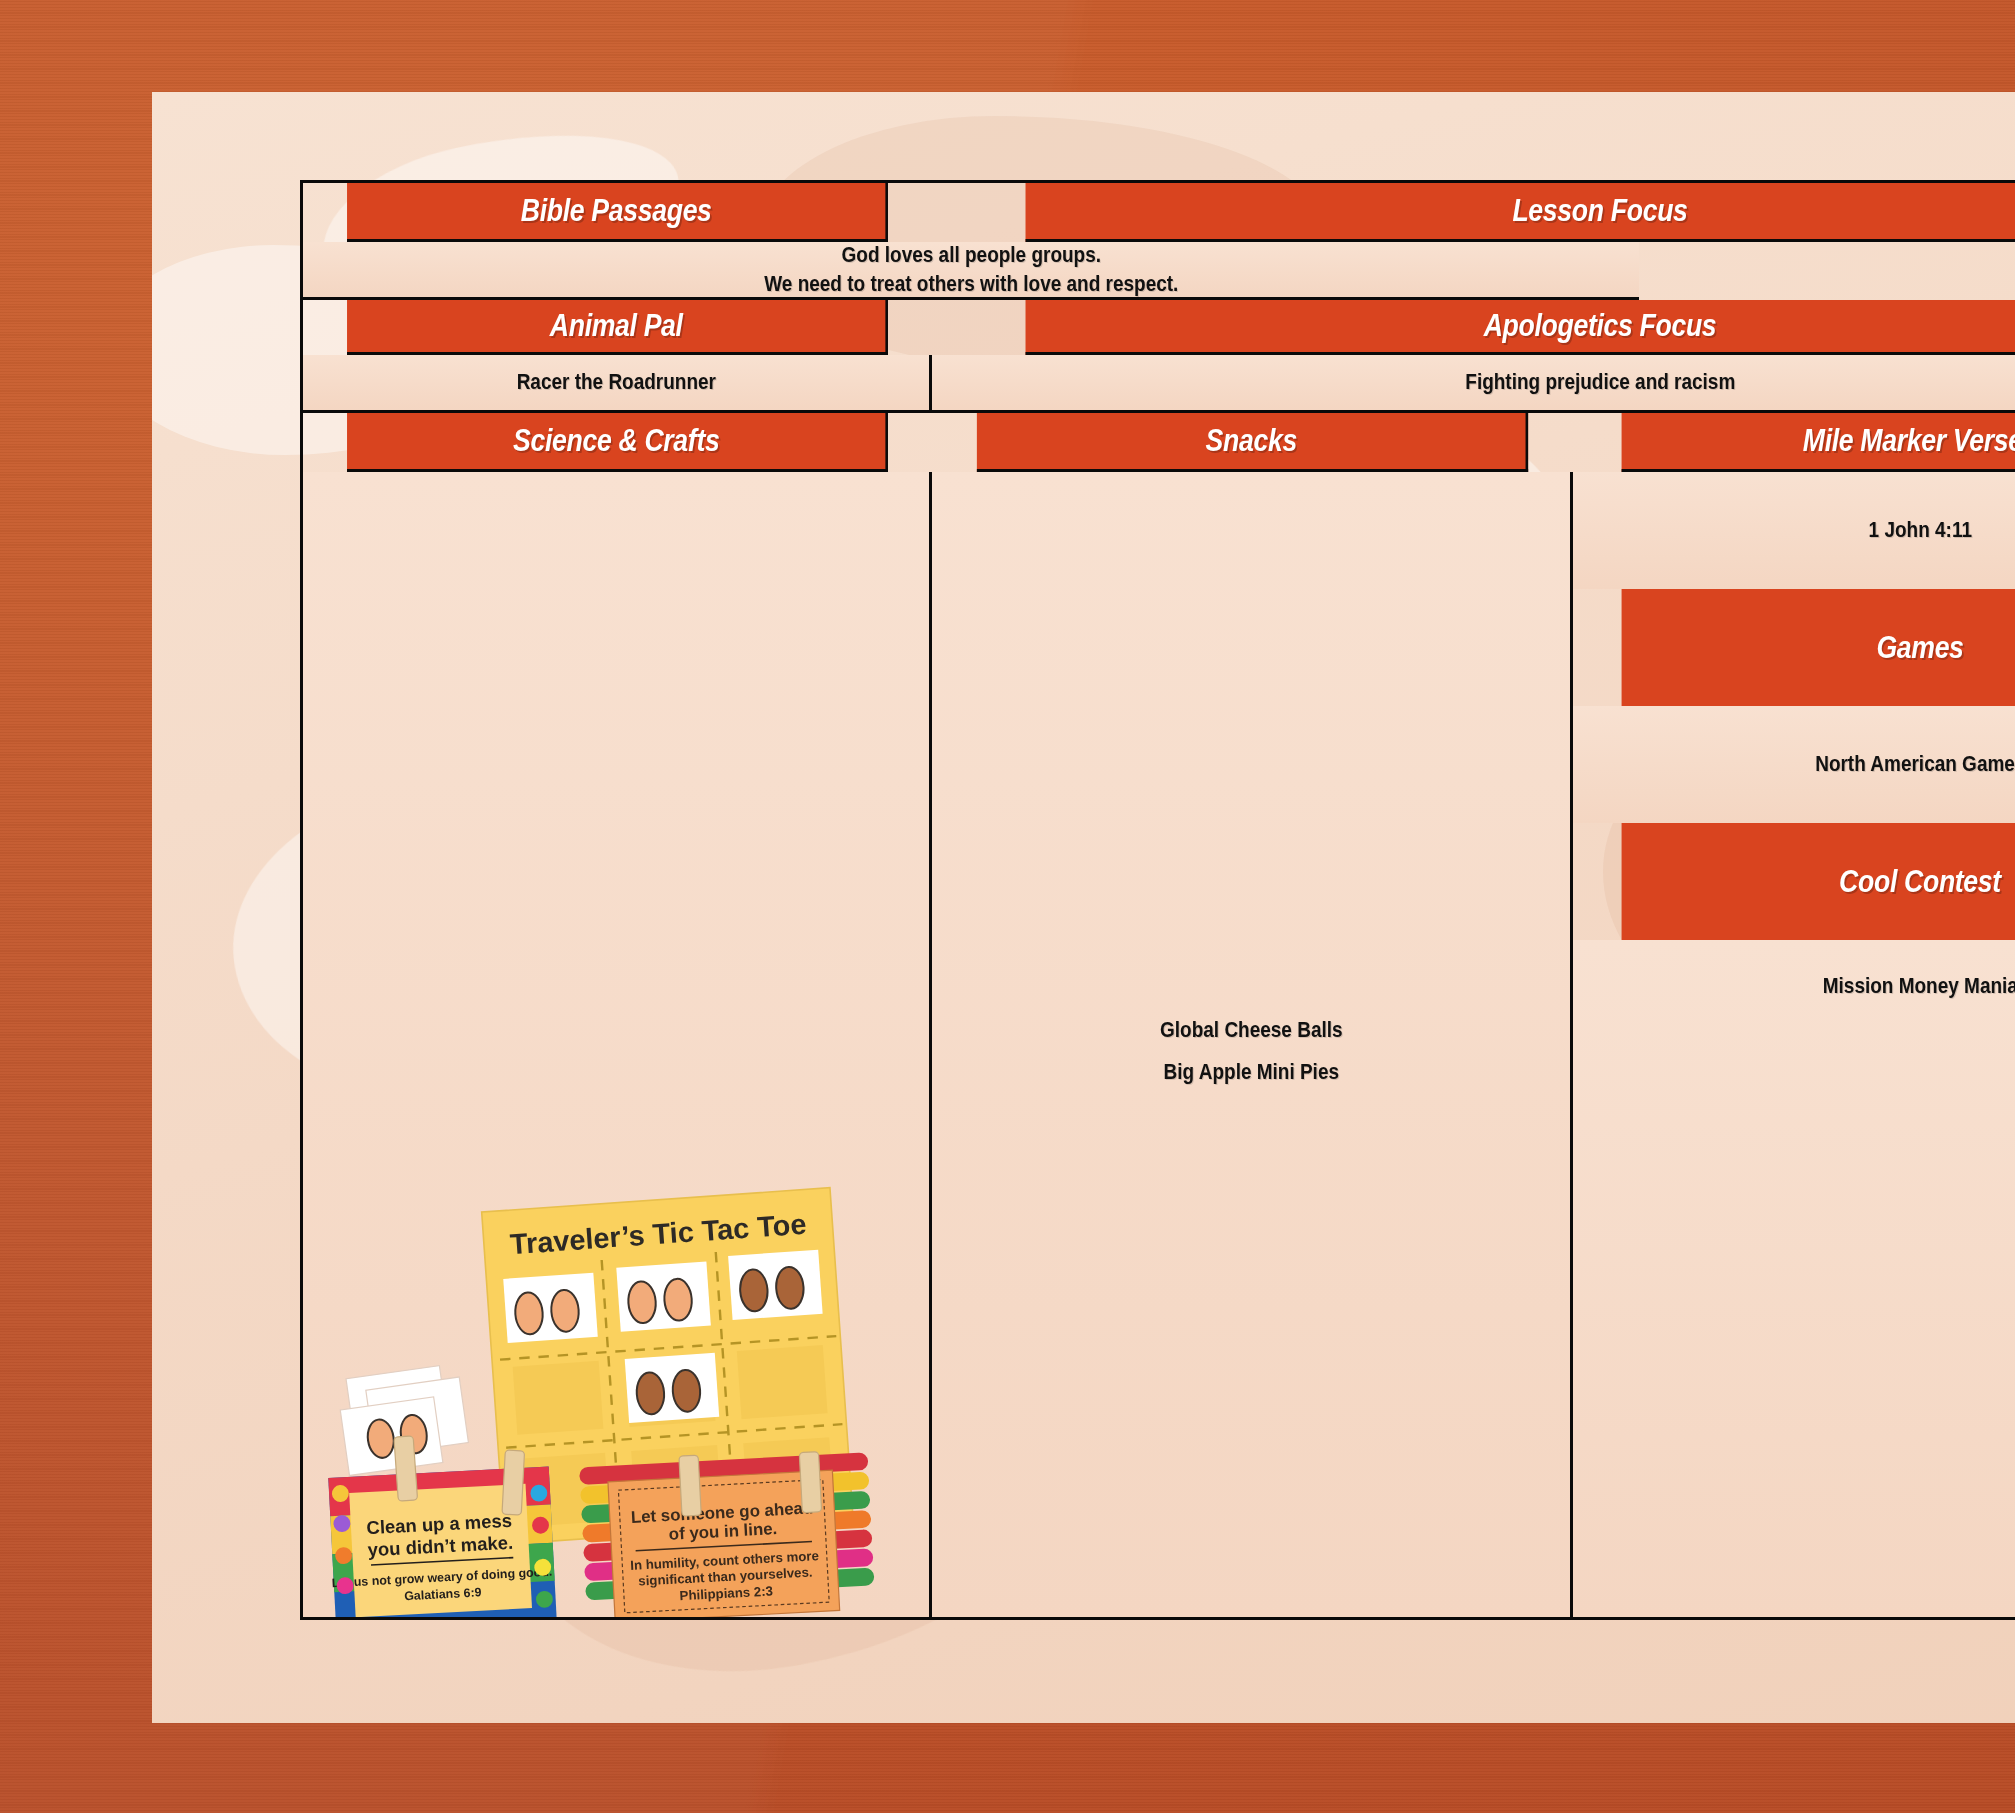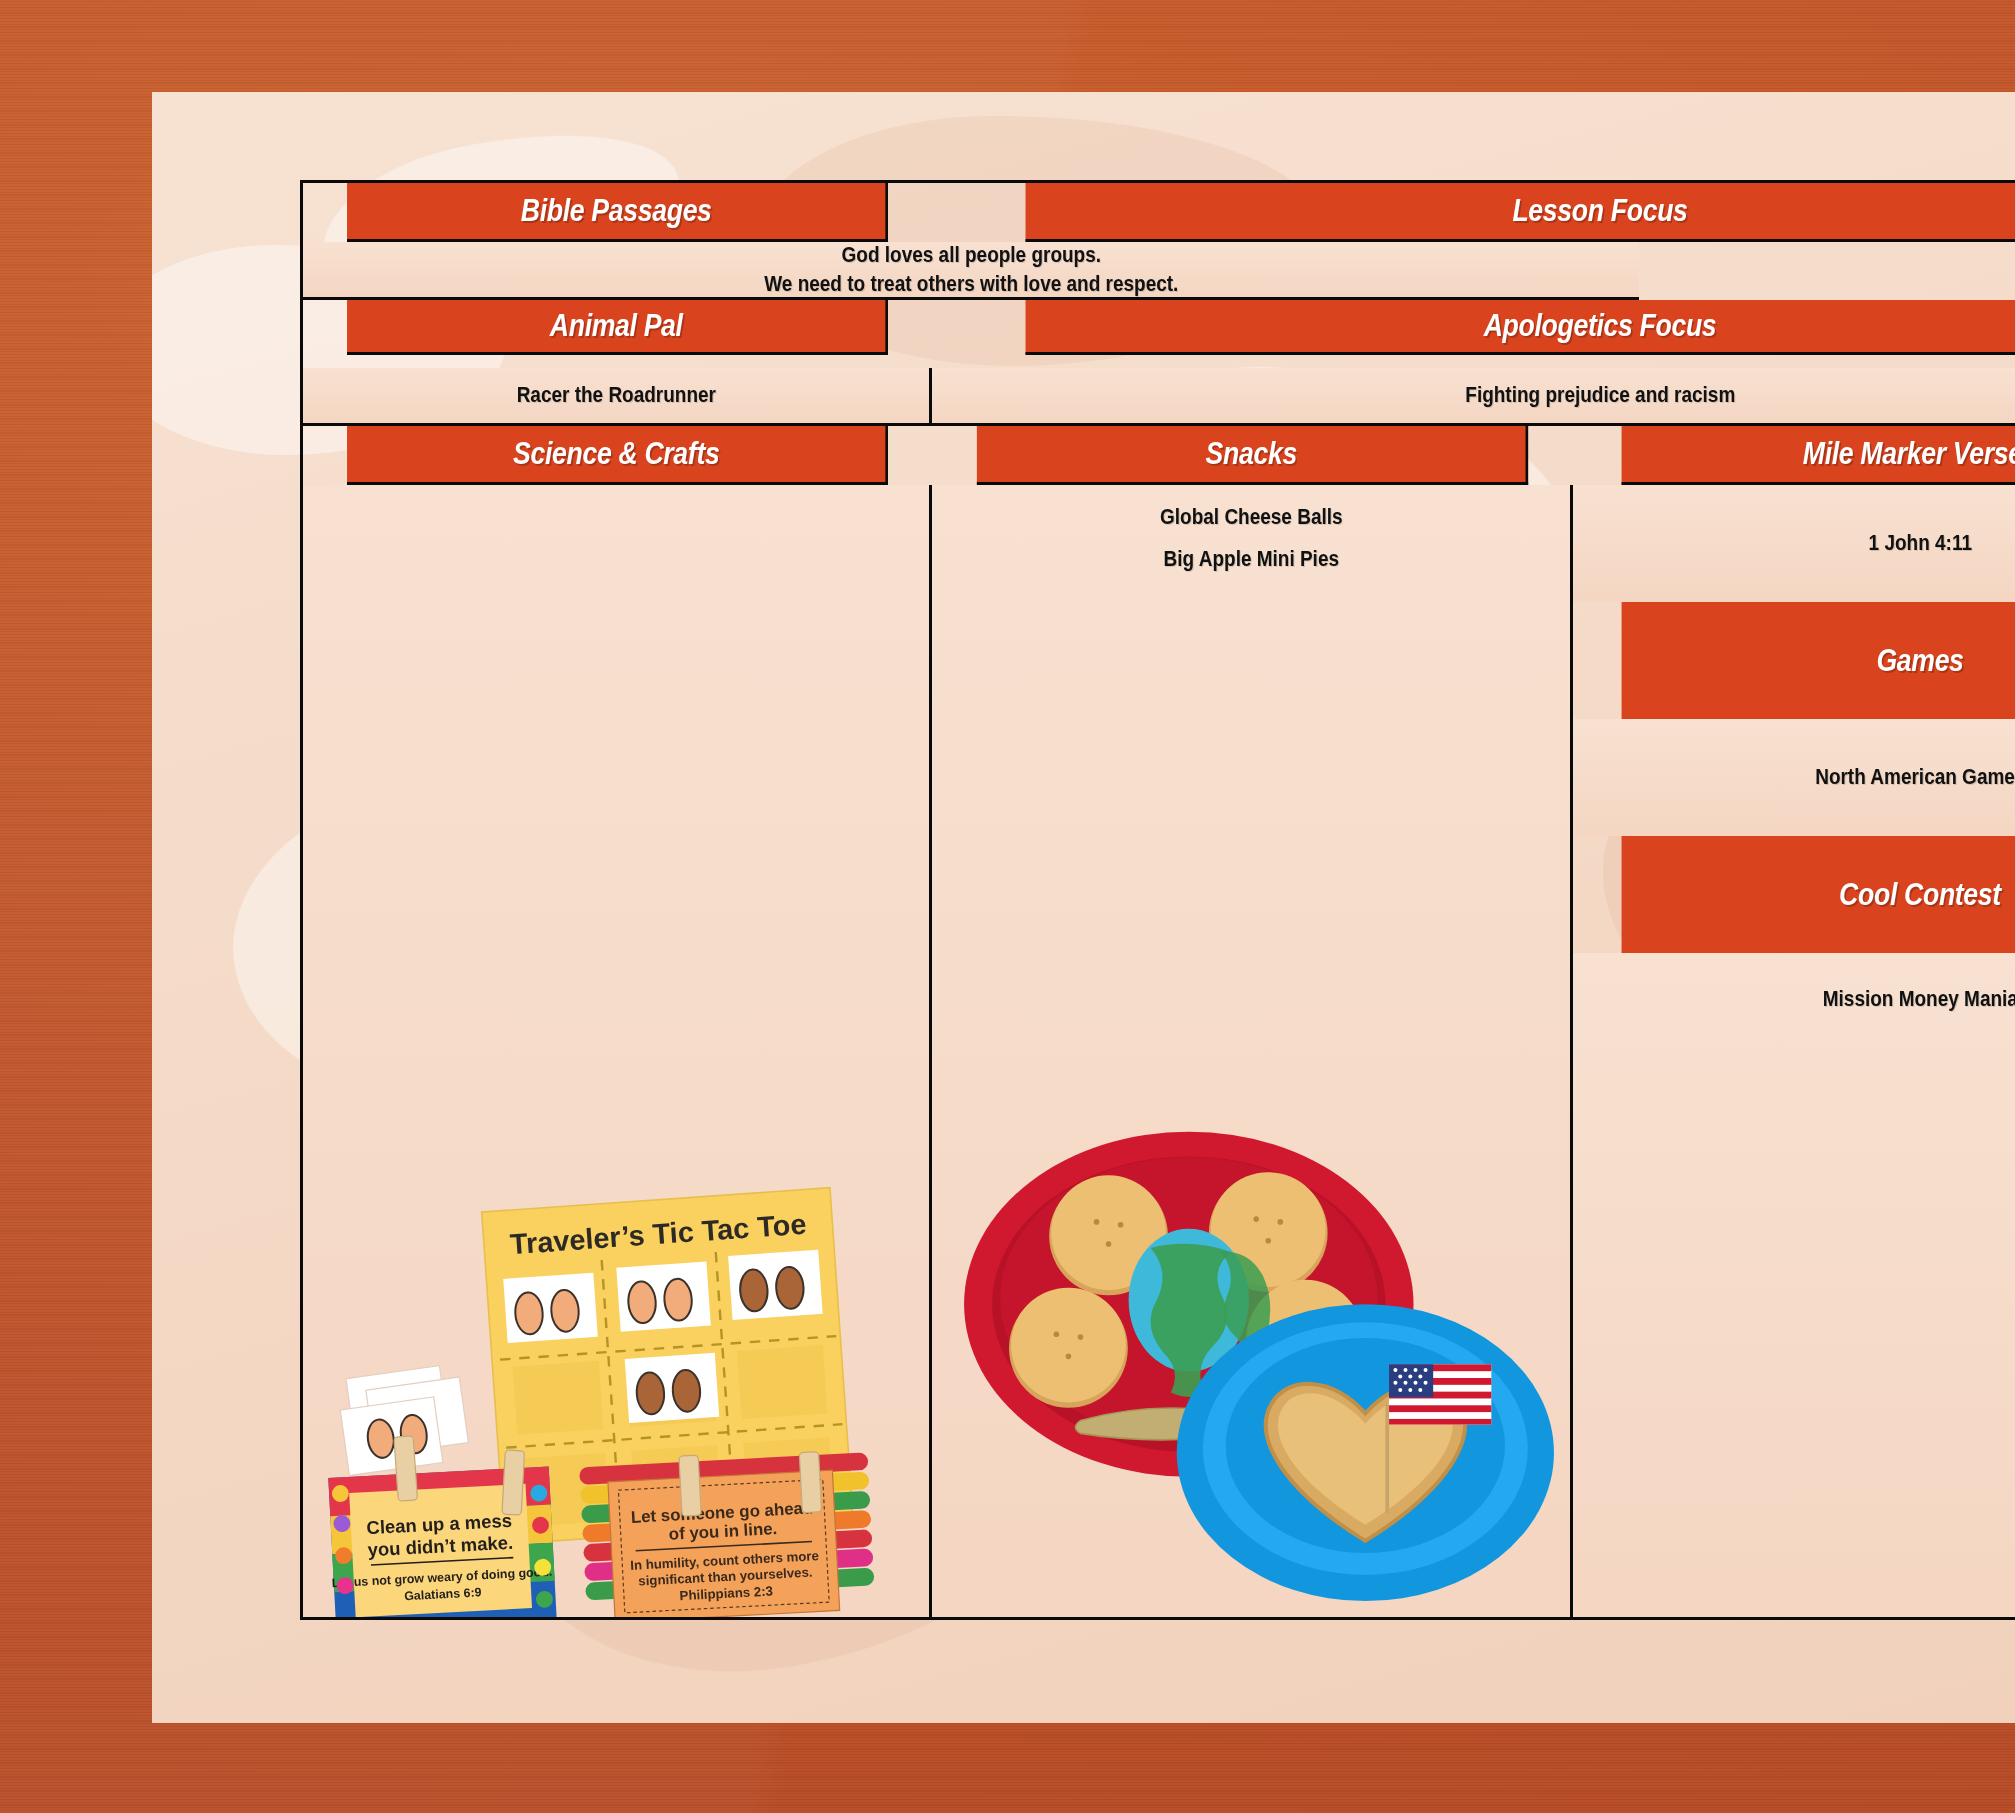--- a/index.html
+++ b/index.html
@@ -81,21 +81,21 @@
   .w-col1{width:629px;}
   .w-col2{width:641px;}
   .w-col3{width:694px;}
   .w-wide{width:1336px;}
   .w-full{width:100%;}
 
   
   .h-hdr{height:59px;}
   .h-body1{height:58px;}
   .h-hdr2{height:55px;}
-  .h-body2{height:58px;margin-top:13px;}
+  .h-body2{height:58px;}
   .h-hdr3{height:59px;}
 
   .stack{display:flex; flex-direction:column;}
   .stack .cell{border-right:none;}
 
   .cell-content{padding:4px 9.7px; width:100%;}
   .cell-content p{margin:0;}
   .cell-content p + p{margin-top:16px;}
 </style>
 </head>
@@ -272,21 +272,21 @@
             </g>
           </g>
           <g fill="#e8cfa4" stroke="#c6a97b" stroke-width="3">
             <rect x="232" y="700" width="48" height="160" rx="10" transform="rotate(-4 256 780)"></rect>
             <rect x="500" y="735" width="48" height="160" rx="10" transform="rotate(3 524 815)"></rect>
           </g>
         </svg>
       </div>
     </div>
 
-    <div class="cell body-cell w-col2" style="flex-direction:column; justify-content:flex-start; padding-top:13.7px; height:auto;">
+    <div class="cell body-cell w-col2" style="flex-direction:row; justify-content:flex-start; padding-top:13.7px; height:auto;">
       <div class="cell-content">
         <p class="txt">Global Cheese Balls</p>
         <p class="txt" style="margin-top:13.7px">Big Apple Mini Pies</p>
       </div>
       <div style="position:relative;width:100%;flex:1;">
         <svg viewBox="0 0 1590 1250" width="100%" height="100%" preserveAspectRatio="xMidYMax meet">
 
           <ellipse cx="640" cy="470" rx="560" ry="430" fill="#d0182f"></ellipse>
           <ellipse cx="640" cy="470" rx="490" ry="368" fill="#b81228"></ellipse>
           <ellipse cx="640" cy="455" rx="470" ry="352" fill="#c4152c"></ellipse>

